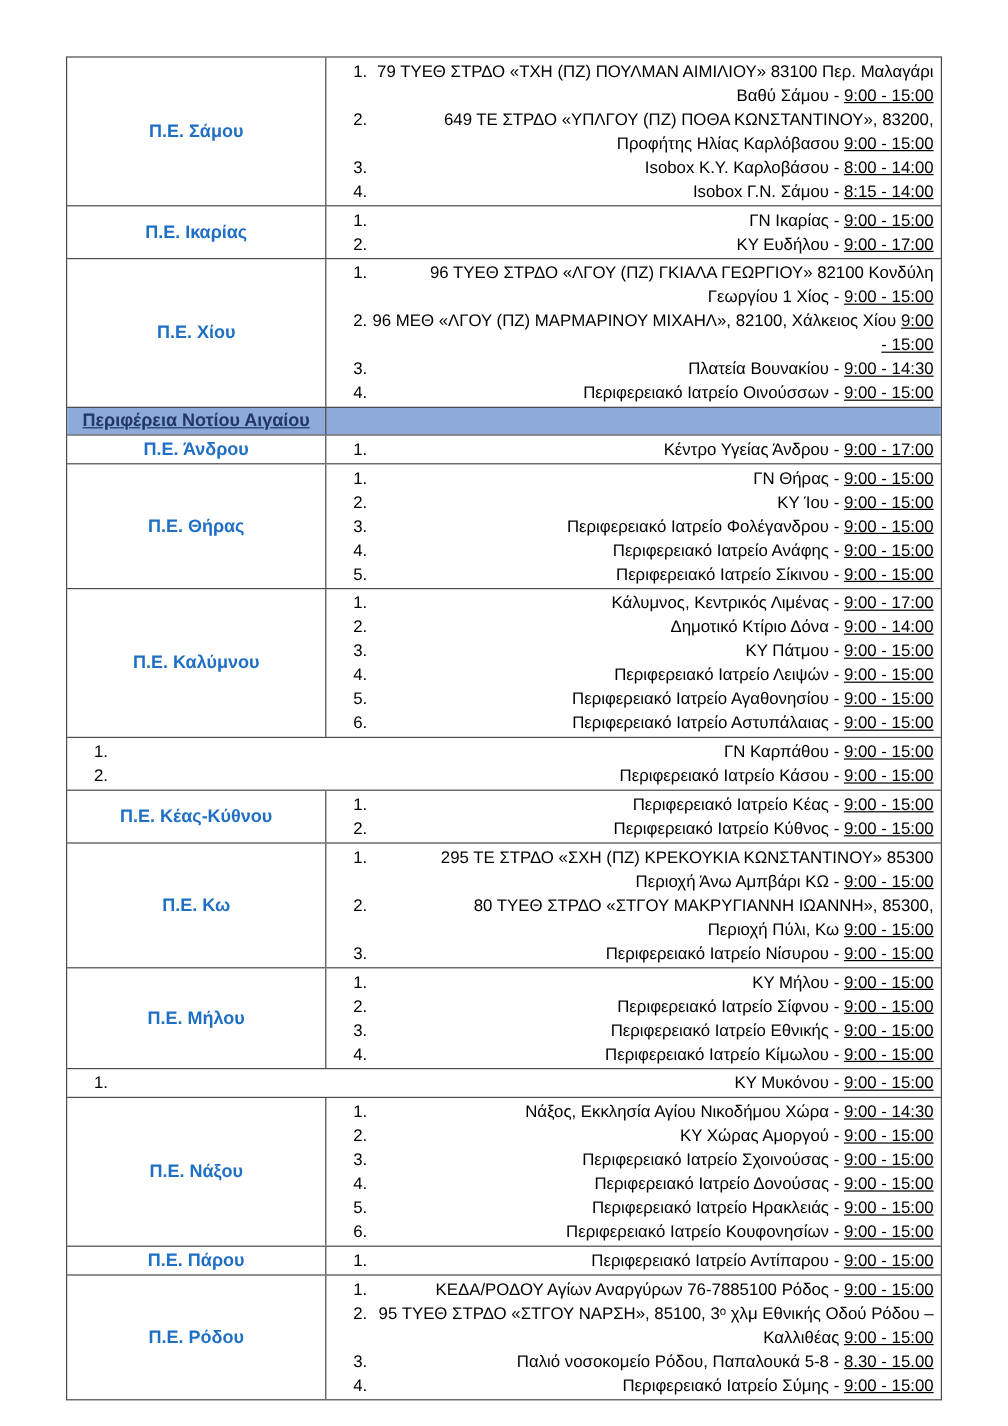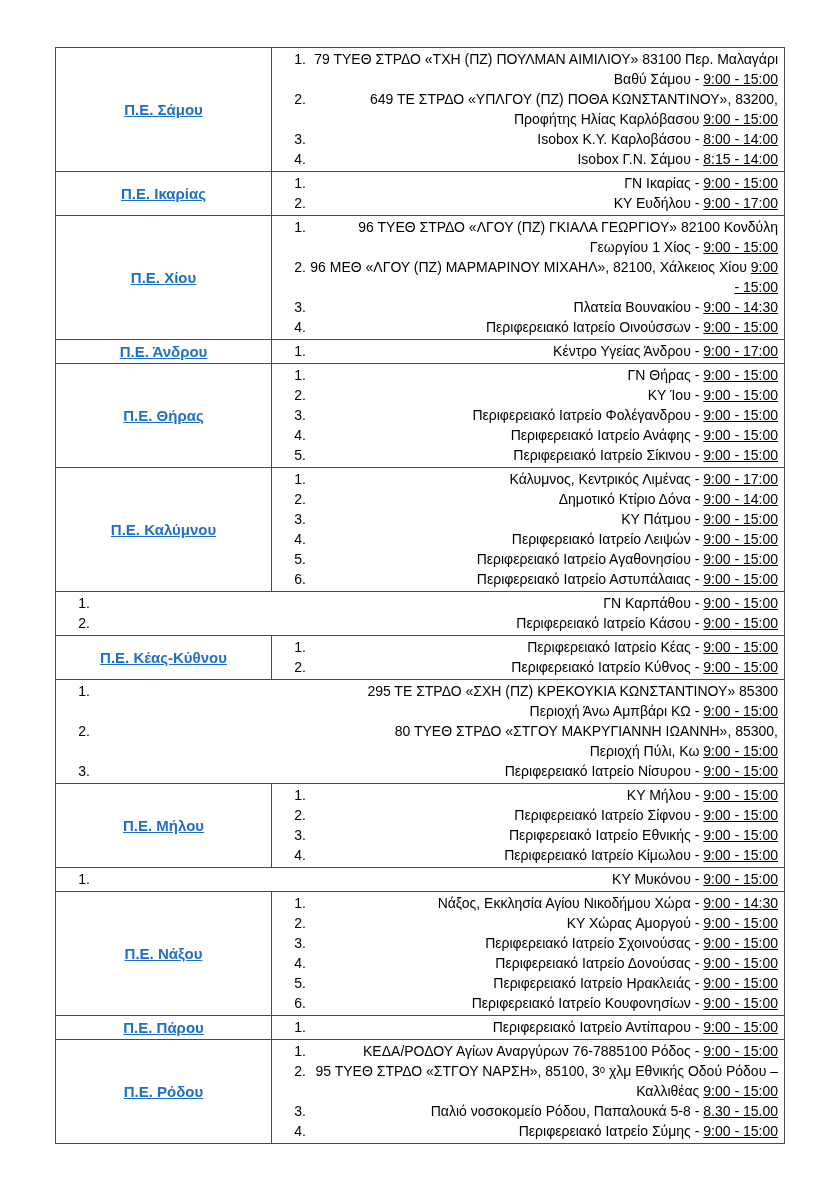--- a/index.html
+++ b/index.html
@@ -46,21 +46,20 @@
     flex: 1 1 auto;
     padding: 1px 6px 2px 10px;
     box-sizing: border-box;
     min-height: 21px;
   }
   .region-label {
     color: var(--label-blue, #1f6fc5);
     font-weight: bold;
     font-size: 15px;
     line-height: 19px;
-    text-decoration: underline;
     cursor: pointer;
   }
   .header-row {
     background: var(--header-bg, #8eaadb);
   }
   .header-row .label-cell {
     padding: 2px 4px;
   }
   .region-header-label {
     color: var(--header-text, #1f3864);
@@ -144,20 +143,26 @@
 
   <li><span class="loc-text">96 ΜΕΘ «ΛΓΟΥ (ΠΖ) ΜΑΡΜΑΡΙΝΟΥ ΜΙΧΑΗΛ», 82100, Χάλκειος Χίου</span><span class="loc-sep"> </span><span class="loc-time">9:00 - 15:00</span></li>
 
   <li><span class="loc-text">Πλατεία Βουνακίου</span><span class="loc-sep"> - </span><span class="loc-time">9:00 - 14:30</span></li>
 
   <li><span class="loc-text">Περιφερειακό Ιατρείο Οινούσσων</span><span class="loc-sep"> - </span><span class="loc-time">9:00 - 15:00</span></li>
 </ol>
     </div>
   </div>
 
+  <div class="row header-row">
+    <div class="cell label-cell">
+      <span class="region-header-label">Περιφέρεια Νοτίου Αιγαίου</span>
+    </div>
+    <div class="cell items-cell"></div>
+  </div>
 
   <div class="row">
     <div class="cell label-cell">
       <span class="region-label">Π.Ε. Άνδρου</span>
     </div>
     <div class="cell items-cell">
       <ol class="loc-list">
   <li><span class="loc-text">Κέντρο Υγείας Άνδρου</span><span class="loc-sep"> - </span><span class="loc-time">9:00 - 17:00</span></li>
 </ol>
     </div>
@@ -220,20 +225,23 @@
     <div class="cell items-cell">
       <ol class="loc-list">
   <li><span class="loc-text">Περιφερειακό Ιατρείο Κέας</span><span class="loc-sep"> - </span><span class="loc-time">9:00 - 15:00</span></li>
 
   <li><span class="loc-text">Περιφερειακό Ιατρείο Κύθνος</span><span class="loc-sep"> - </span><span class="loc-time">9:00 - 15:00</span></li>
 </ol>
     </div>
   </div>
 
   <div class="row">
+    <div class="cell label-cell">
+      <span class="region-label">Π.Ε. Κω</span>
+    </div>
     <div class="cell items-cell">
       <ol class="loc-list">
   <li><span class="loc-text">295 ΤΕ ΣΤΡΔΟ «ΣΧΗ (ΠΖ) ΚΡΕΚΟΥΚΙΑ ΚΩΝΣΤΑΝΤΙΝΟΥ» 85300
 Περιοχή Άνω Αμπβάρι ΚΩ</span><span class="loc-sep"> - </span><span class="loc-time">9:00 - 15:00</span></li>
 
   <li><span class="loc-text">80 ΤΥΕΘ ΣΤΡΔΟ «ΣΤΓΟΥ ΜΑΚΡΥΓΙΑΝΝΗ ΙΩΑΝΝΗ», 85300,
 Περιοχή Πύλι, Κω</span><span class="loc-sep"> </span><span class="loc-time">9:00 - 15:00</span></li>
 
   <li><span class="loc-text">Περιφερειακό Ιατρείο Νίσυρου</span><span class="loc-sep"> - </span><span class="loc-time">9:00 - 15:00</span></li>
 </ol>

